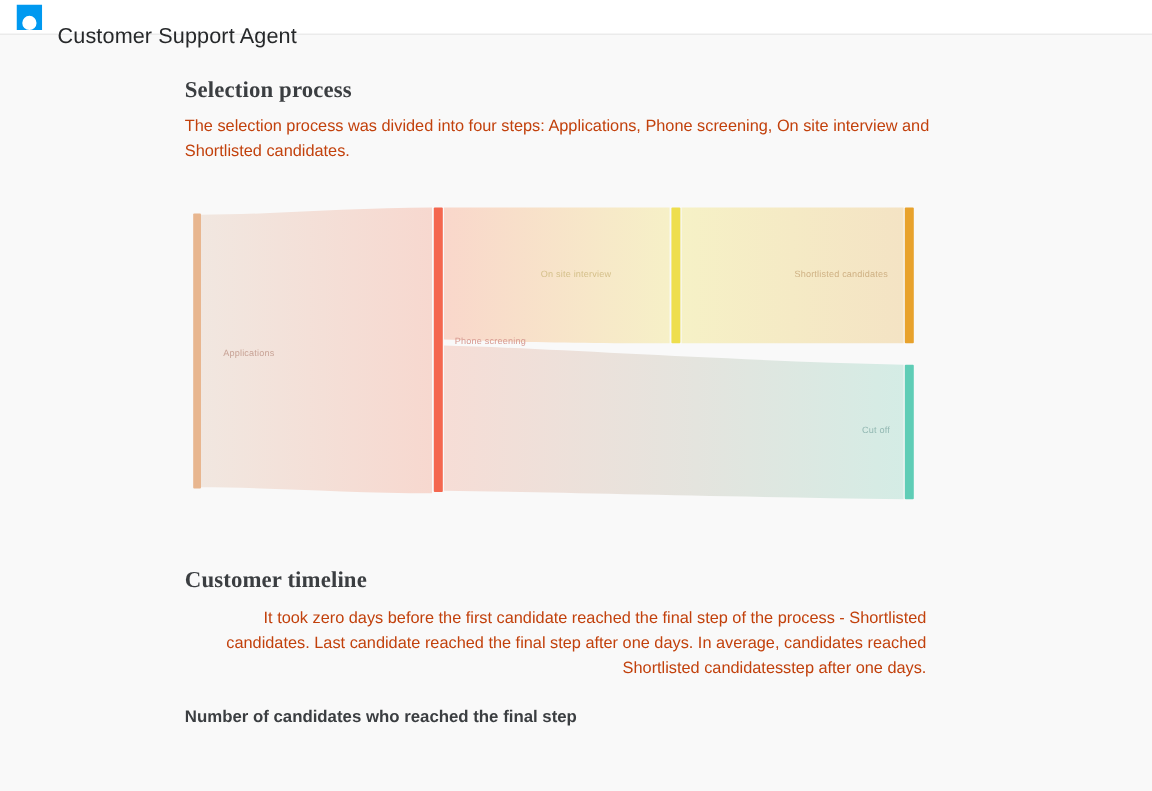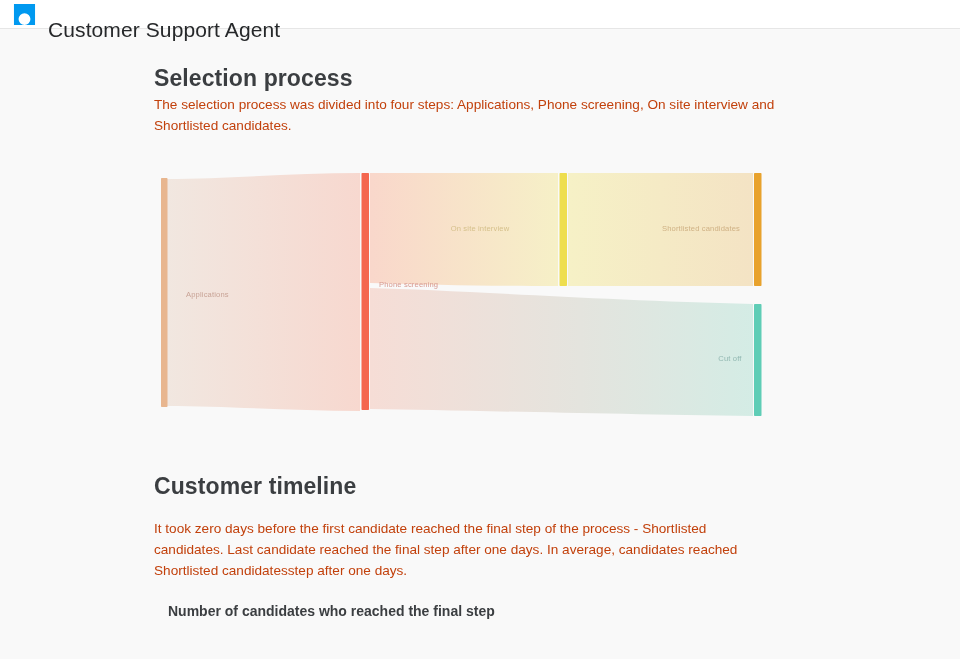--- a/index.html
+++ b/index.html
@@ -27,21 +27,21 @@
     z-index: 5;
   }
   #brand-logo {
     width: 23px;
     height: 23px;
     flex: 0 0 23px;
     display: block;
   }
   #app-title {
     margin-left: 12px;
-    font-size: 21px;
+    font-size: 18px;
     color: #26282a;
     letter-spacing: 0.1px;
     white-space: nowrap;
     margin-top: 32px;
   }
 
   
   #page-body {
     position: relative;
     width: 960px;
@@ -49,33 +49,34 @@
     background: #f9f9f9;
   }
   .content-col {
     position: absolute;
     left: 154px;
     width: 660px;
   }
 
   h2.section-title {
     margin: 0;
-    font-size: 23px;
+    font-size: 19px;
     font-weight: 600;
     color: #3b3e41;
     letter-spacing: 0.1px;
+    font-family: Liberation Serif, serif;
   }
   p.section-para {
     margin: 0;
     font-size: 13.6px;
     line-height: 21px;
     color: #c2410c;
   }
   h3.sub-title {
-    margin: 14px;
+    margin: 0;
     font-size: 14px;
     font-weight: 700;
     color: #3b3e41;
   }
 
   #selection-process-title { top: 36px; }
   #selection-process-desc  { top: 65px; width: 648px; }
 
   
   #sankey-wrap {
@@ -85,21 +86,21 @@
     width: 660px;
   }
   #sankey-svg { display: block; width: 660px; height: 255px; }
   .sankey-label {
     font-family: "Liberation Sans", sans-serif;
     font-size: 7.6px;
     letter-spacing: 0.15px;
   }
 
   #selection-timeline-title { top: 444px; }
-  #selection-timeline-desc  { top: 489px; width: 618px; }
+  #selection-timeline-desc  { top: 475px; width: 618px; text-align: right; }
   #final-step-title         { top: 560px; }
 
   
   #candidates-chart {
     top: 596px;
     height: 60px;
     left: 154px;
     width: 660px;
   }
   #candidates-svg { display: block; width: 660px; height: 60px; }

